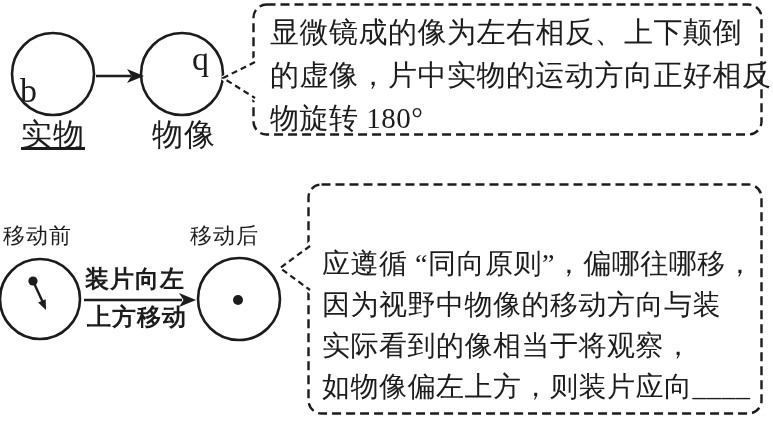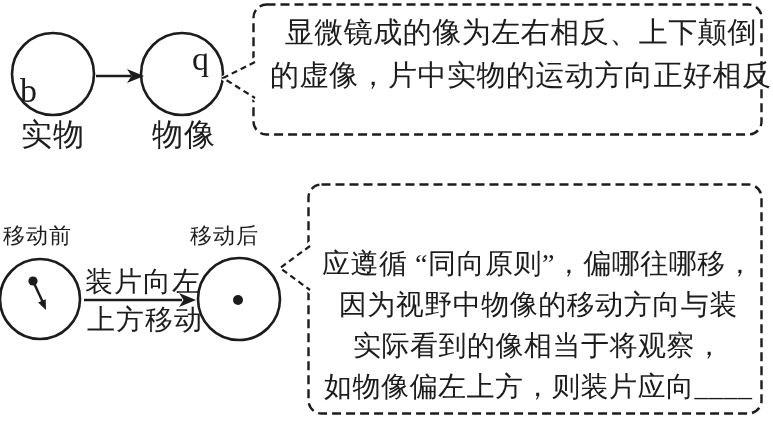--- a/index.html
+++ b/index.html
@@ -10,22 +10,22 @@
     background: #ffffff;
     font-family: "Liberation Serif", "DejaVu Serif", serif;
     color: #1c1c1c;
     overflow: hidden;
   }
   .shapes { position: absolute; left: 0; top: 0; }
   .txt { position: absolute; white-space: nowrap; }
   .letter { font-size: 34px; }
   .circle-label { font-size: 31px; letter-spacing: 1px; }
   .side-label { font-size: 22px; letter-spacing: 1px; }
-  .move-caption { font-size: 28px; letter-spacing: 1px; }
-  .callout-text { position: absolute; text-align: center; }
+  .move-caption { font-size: 24px; letter-spacing: 1px; font-weight: bold; }
+  .callout-text { position: absolute; }
   .callout-line-top { height: 43px; line-height: 43px; font-size: 29px; letter-spacing: 0.5px; }
   .callout-line-bottom { height: 41px; line-height: 41px; font-size: 28px; letter-spacing: 0.5px; }
 </style>
 </head>
 <body>
 
 <div class="stage">
 
   <svg class="shapes" width="773" height="422" viewBox="0 0 773 422">
 
@@ -59,26 +59,27 @@
 
     <rect x="308.5" y="184.5" width="453" height="229" rx="13" fill="none" stroke="#1c1c1c" stroke-width="2.4" stroke-dasharray="9 5"></rect>
     <g>
       <polygon points="310,241 276,268 310,294" fill="#ffffff" stroke="none"></polygon>
       <path d="M310,246 L280,268 L310,290" fill="none" stroke="#1c1c1c" stroke-width="2.2" stroke-dasharray="6 4"></path>
     </g>
   </svg>
 
   <div class="txt letter" style="left:20px; top:72px;">b</div>
   <div class="txt letter" style="left:192px; top:40px;">q</div>
-  <div class="txt circle-label" style="left:21px; top:114px;">实物</div>
+  <div class="txt circle-label" style="left:21px; top:114px;text-decoration:underline;">实物</div>
   <div class="txt circle-label" style="left:152px; top:114px;font-family:Liberation Serif, serif;">物像</div>
 
   <div class="callout-text" style="left:270px; top:11px;">
     <div class="callout-line-top">显微镜成的像为左右相反、上下颠倒</div>
     <div class="callout-line-top">的虚像，片中实物的运动方向正好相反</div>
+    <div class="callout-line-top">物旋转 180°</div>
   </div>
 
   <div class="txt side-label" style="left:3px; top:221px;">移动前</div>
   <div class="txt side-label" style="left:190px; top:221px;">移动后</div>
   <div class="txt move-caption" style="left:85px; top:263px;">装片向左</div>
   <div class="txt move-caption" style="left:87px; top:301px;">上方移动</div>
 
   <div class="callout-text" style="left:322px; top:203px;margin-top:40px;">
     <div class="callout-line-bottom">应遵循 “同向原则”，偏哪往哪移，</div>
     <div class="callout-line-bottom">因为视野中物像的移动方向与装</div>

